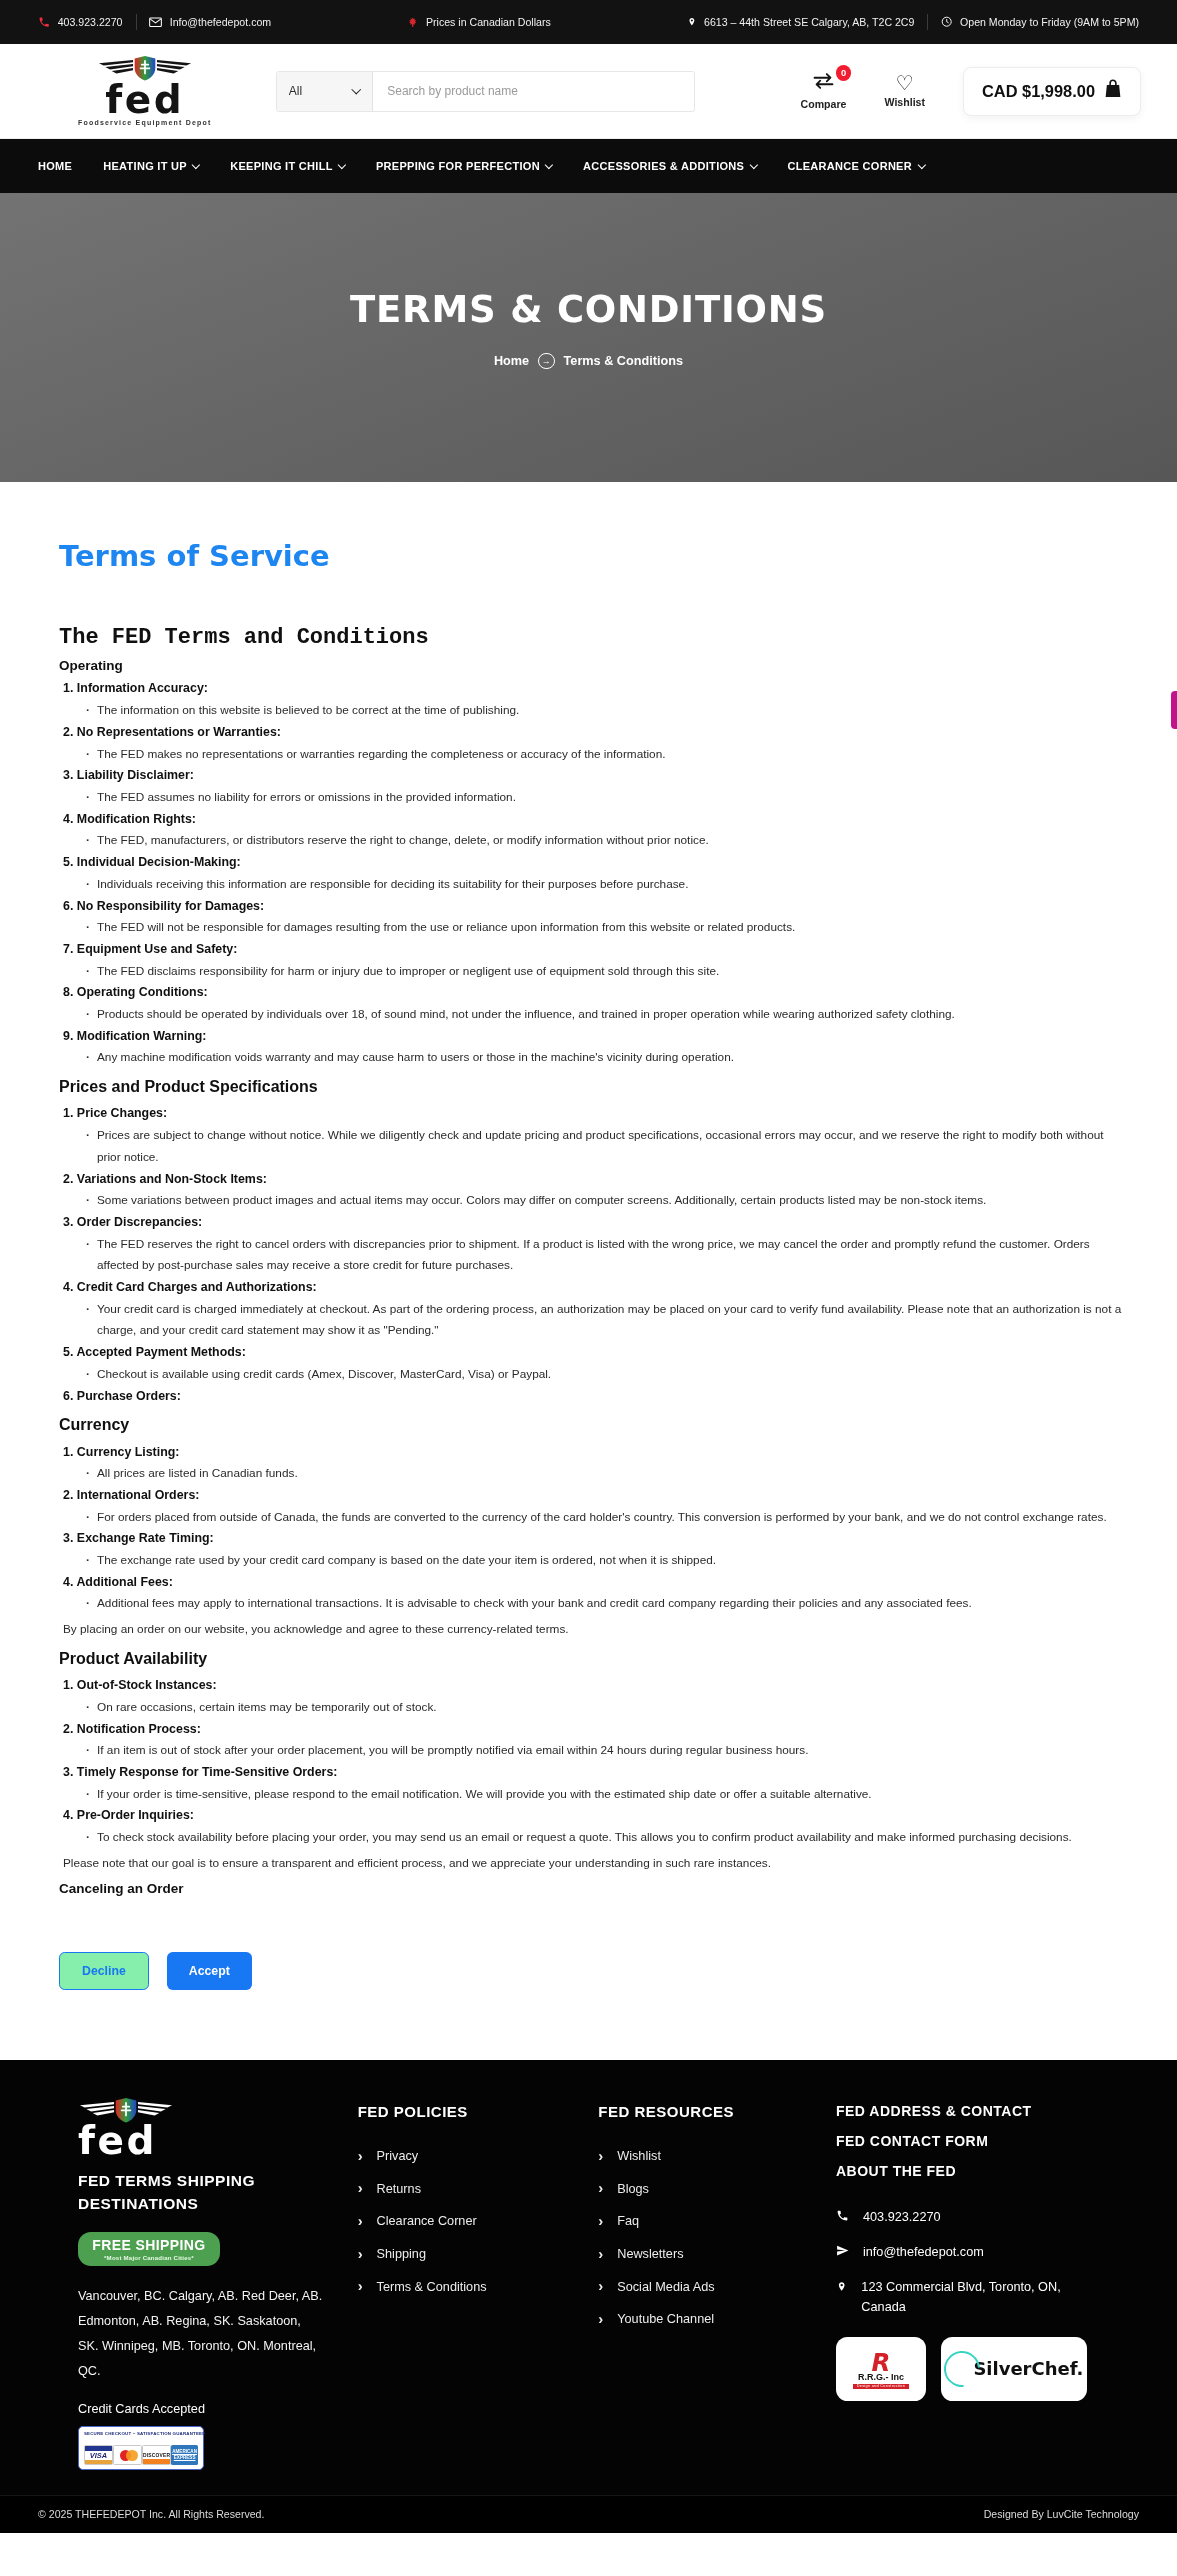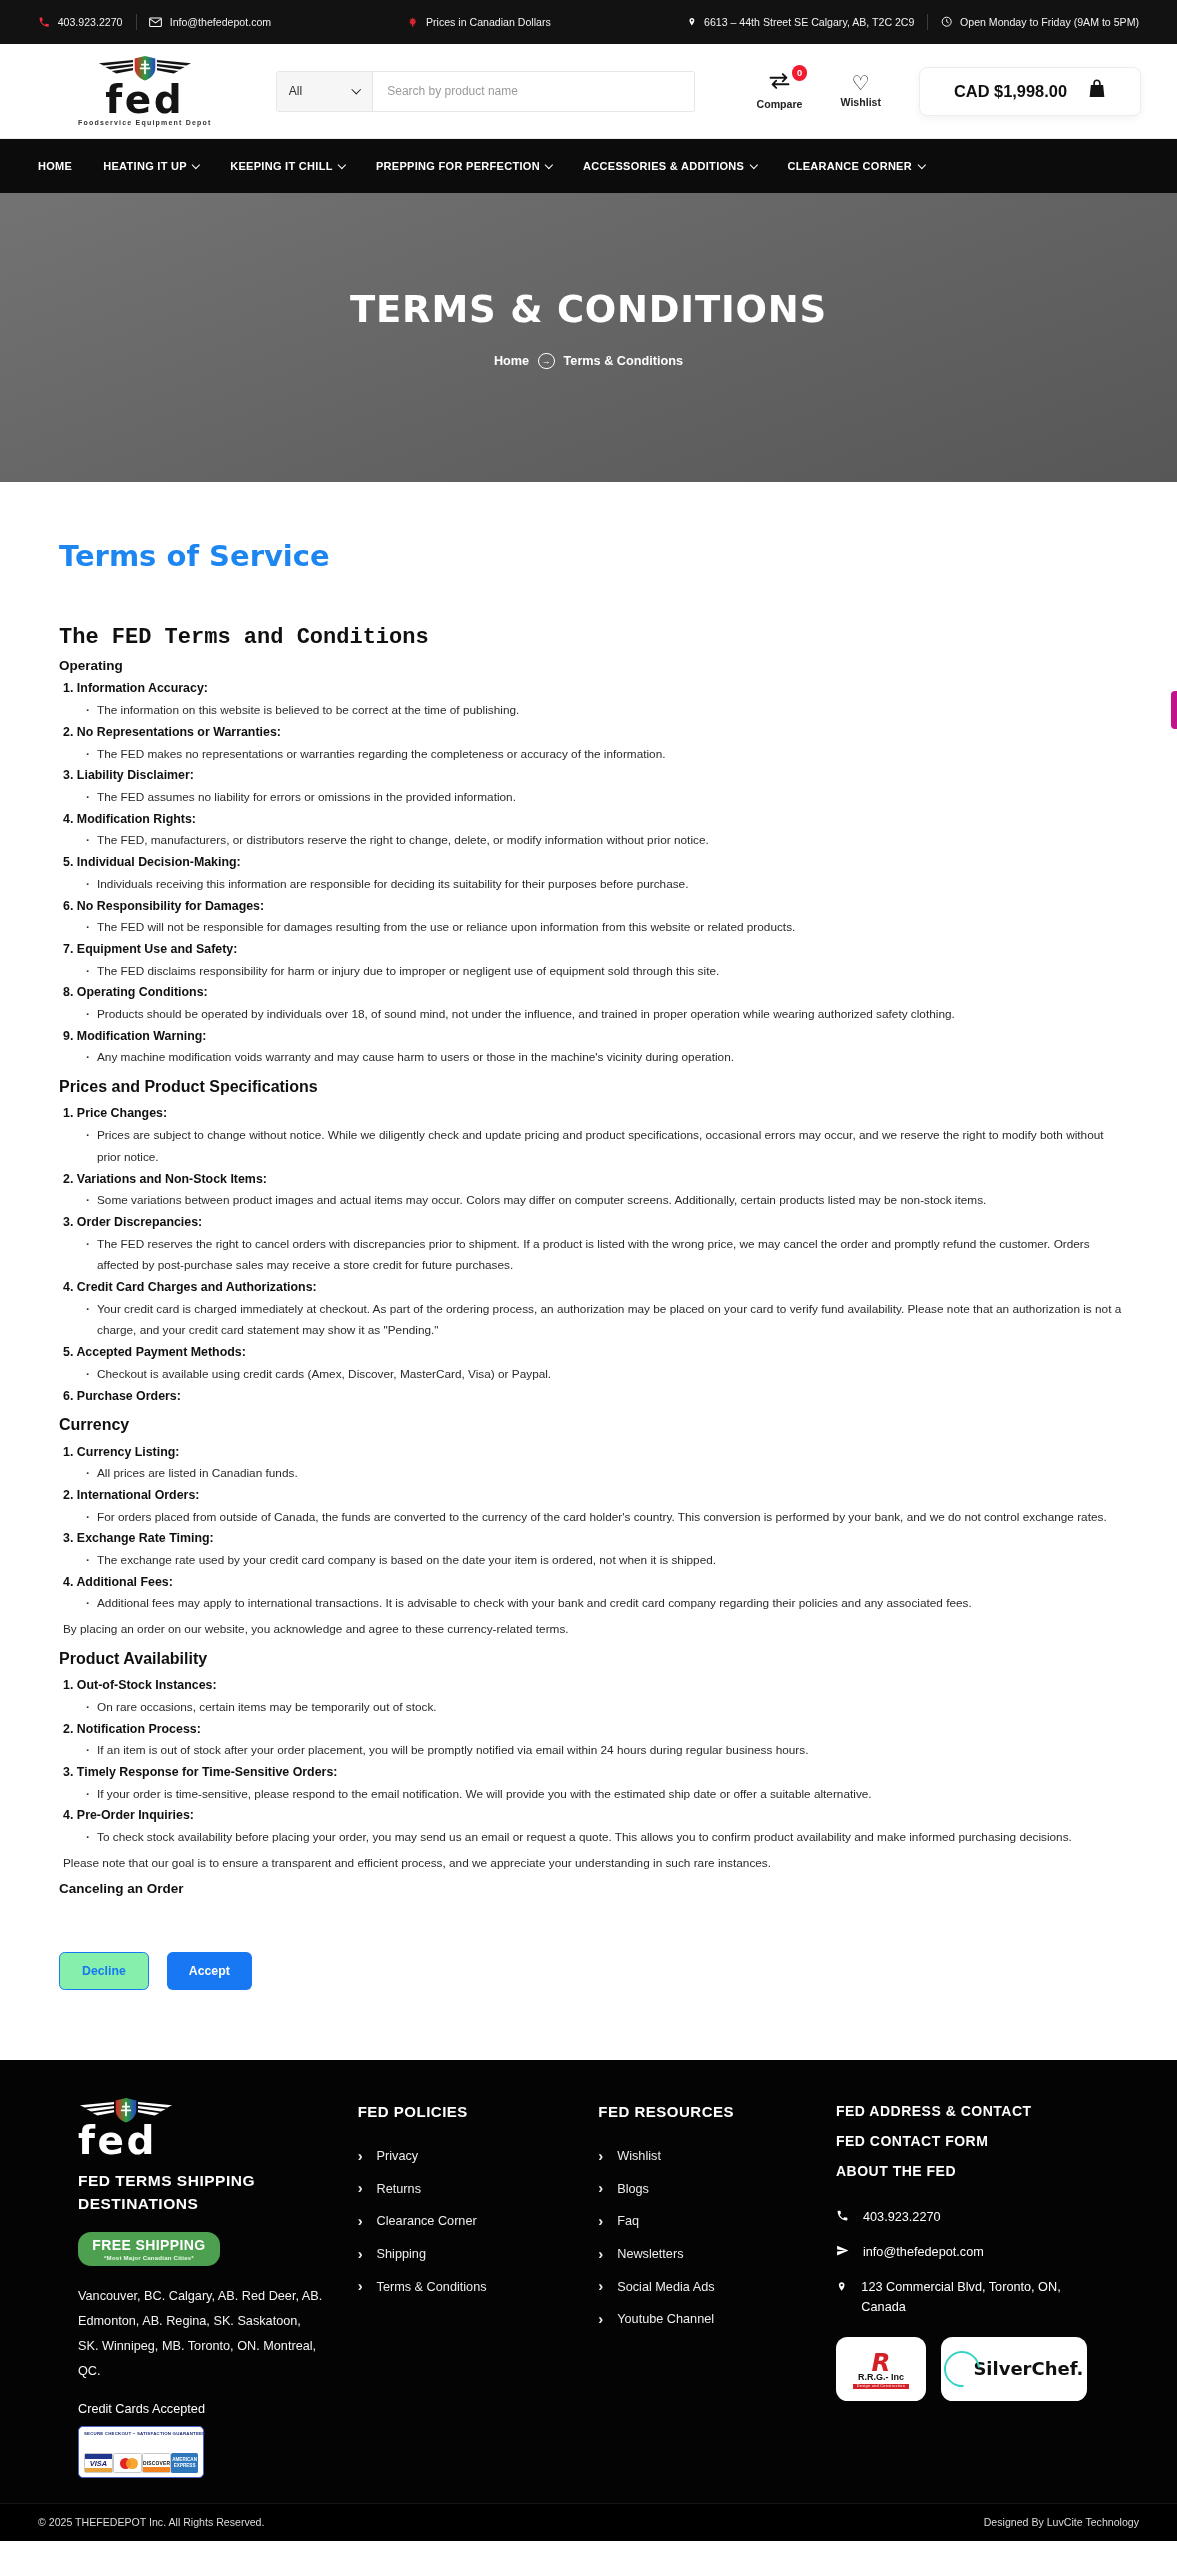--- a/index.html
+++ b/index.html
@@ -31,21 +31,21 @@
   .search { margin-left:64px; width:419px; height:41px; border:0.8px solid #e7e7e7; border-radius:2.5px; display:flex; background:#fff; }
   .search-select { width:96px; background:#f6f6f6; border-right:0.8px solid #e3e3e3; display:flex; align-items:center; justify-content:space-between; padding:0 12.3px; font-size:12px; color:#2e2e2e; cursor:pointer; }
   .chev-sm { width:6.5px; height:6.5px; border-right:1.6px solid #1e1e1e; border-bottom:1.6px solid #1e1e1e; transform:rotate(45deg); margin-top:-3.3px; }
   .search-input { flex:1; border:none; outline:none; padding:0 14.7px; font-size:12px; color:#333; font-family:inherit; background:transparent; }
   .search-input::placeholder { color:#9b9b9b; }
   .header-right { margin-left:auto; display:flex; align-items:center; gap:38px; }
   .icon-stack { display:flex; flex-direction:column; align-items:center; gap:4.1px; position:relative; cursor:pointer; }
   .badge { position:absolute; top:-7.4px; right:-4.9px; background:#f31b2f; color:#fff; min-width:15.5px; height:15.5px; border-radius:50%; font-size:9.4px; font-weight:700; display:flex; align-items:center; justify-content:center; }
   .icon-label { font-size:10.6px; color:#222; font-weight:600; }
   .heart-glyph { font-size:20.4px; line-height:18px; color:#141414; }
-  .cart-btn { height:49px; padding:0 34px; display:flex; align-items:center; gap:21px; border:0.8px solid #ededed; border-radius:8.2px; background:#fff; box-shadow:0 2.5px 8.2px rgba(0,0,0,.05); font-size:16.4px; font-weight:800; color:#101010; cursor:pointer; font-family:inherit; }
+  .cart-btn { height:49px; padding:0 18px; display:flex; align-items:center; gap:9px; border:0.8px solid #ededed; border-radius:8.2px; background:#fff; box-shadow:0 2.5px 8.2px rgba(0,0,0,.05); font-size:16.4px; font-weight:800; color:#101010; cursor:pointer; font-family:inherit; }
 
   
   .nav { height:54px; background:#0c0c0c; display:flex; align-items:center; gap:31px; padding:0 38px; }
   .nav-link { color:#fff; font-size:11px; font-weight:600; letter-spacing:0.3px; display:flex; align-items:center; gap:6.5px; cursor:pointer; white-space:nowrap; }
   .caret { width:5.7px; height:5.7px; border-right:1.5px solid #fff; border-bottom:1.5px solid #fff; transform:rotate(45deg); margin-top:-3.3px; display:inline-block; }
 
   
   .hero { height:289px; background:linear-gradient(160deg,#737373 0%,#636363 55%,#575757 100%); display:flex; flex-direction:column; align-items:center; color:#fff; }
   .hero-title { margin-top:95px; font-size:37px; font-weight:800; letter-spacing:0.8px; font-family:"DejaVu Sans",sans-serif; }
   .breadcrumb { margin-top:22px; display:flex; align-items:center; gap:9px; font-size:12.7px; font-weight:600; }
@@ -73,21 +73,21 @@
   .f-logo { color:#fff; display:flex; flex-direction:column; align-items:flex-start; width:123px; }
   .f-logo .logo-word { color:#fff; }
   .shipping-title { font-size:15.5px; font-weight:600; letter-spacing:0.5px; line-height:1.45; margin-top:13px; }
   .free-badge { margin:16.4px 0 18px 0; width:142px; background:#4ca04f; border-radius:13px; text-align:center; padding:5.7px 8.2px 4.9px; cursor:pointer; }
   .free-badge-title { font-size:14px; font-weight:800; letter-spacing:0.4px; }
   .free-badge-sub { font-size:6.1px; font-weight:700; color:#eafbe9; margin-top:0.8px; letter-spacing:0.2px; }
   .cities { font-size:12.7px; line-height:25px; color:#f4f4f4; margin:0; }
   .cards-label { font-size:12.7px; margin-top:18px; }
   .cards-box { margin-top:9.8px; width:126px; background:#fff; border:1.6px solid #4a63c8; border-radius:4.9px; padding:4.1px 4.9px; }
   .cards-head { color:#1a2a7a; font-size:4.4px; font-weight:700; text-align:center; letter-spacing:0.2px; white-space:nowrap; }
-  .cards-row { display:flex; gap:0; margin-top:17px; }
+  .cards-row { display:flex; gap:0; margin-top:9px;text-decoration:underline; }
   .card { height:20.4px; flex:1; border-radius:1.6px; display:flex; flex-direction:column; align-items:center; justify-content:center; font-weight:800; overflow:hidden; }
   .card-visa { border:0.8px solid #c9c9c9; background:linear-gradient(180deg,#20368f 0 28%,#fff 28% 78%,#e8a33d 78%); color:#1a1f71; font-size:7.4px; font-style:italic; }
   .card-mc { border:0.8px solid #c9c9c9; background:#fff; position:relative; }
   .card-mc .c1,.card-mc .c2 { width:11.4px; height:11.4px; border-radius:50%; position:absolute; top:4.1px; }
   .card-mc .c1 { background:#e32424; left:5.7px; }
   .card-mc .c2 { background:#f59c1f; left:12.3px; opacity:.9; }
   .card-disc { border:0.8px solid #c9c9c9; background:linear-gradient(180deg,#fff 0 70%,#f58220 70%); color:#111; font-size:4.9px; letter-spacing:0.2px; }
   .card-amex { background:#2e77bc; color:#fff; font-size:4.6px; text-align:center; line-height:1.3; }
   .f-col-title { font-size:15px; font-weight:600; letter-spacing:0.5px; margin:4.9px 0 29px 0; }
   .f-link { display:flex; align-items:center; gap:14px; color:#ededed; font-size:12.7px; margin-bottom:18px; cursor:pointer; }

